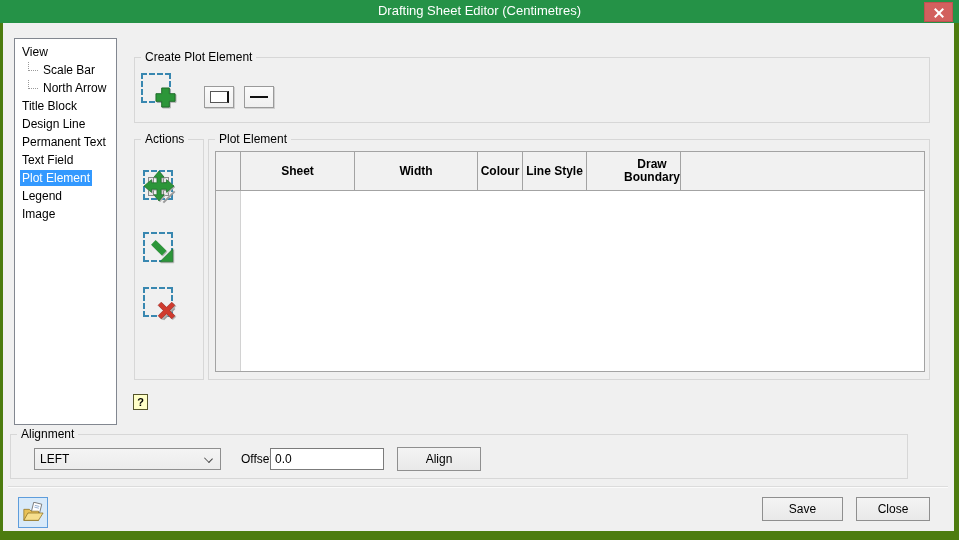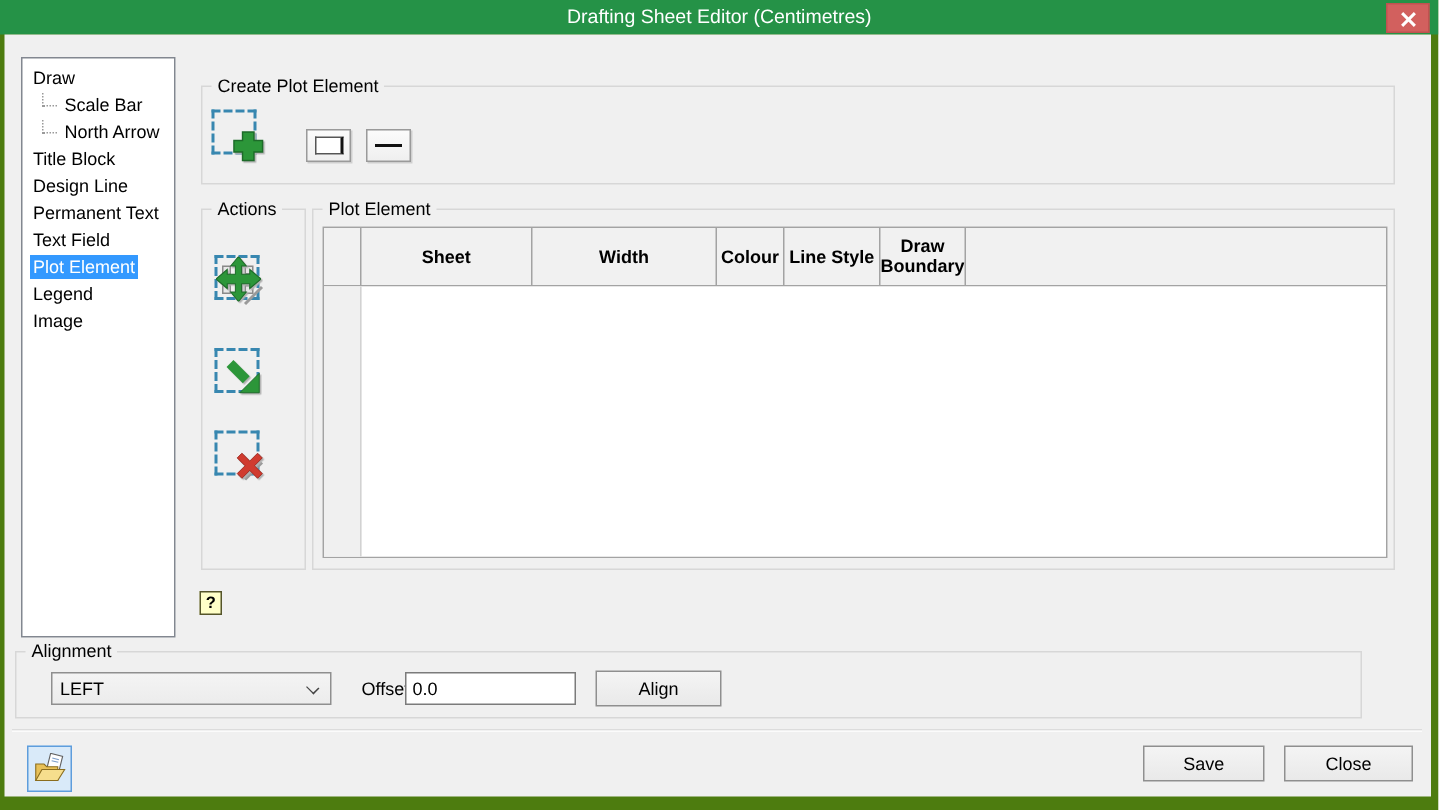--- a/index.html
+++ b/index.html
@@ -58,63 +58,63 @@
   .mini-rect-btn { left:69px; }
   .mini-line-btn { left:109px; }
   .mini-rect { width:19px; height:12px; background:#fff; border:1px solid #555; border-right:2px solid #111; }
   .mini-line { width:18px; height:2px; background:#111; }
 
   
   .plot-table { position:absolute; left:6px; top:11px; width:710px; height:221px; border:1px solid #a3a3a3; background:#fff; display:flex; flex-direction:column; }
   .pt-header { display:flex; height:39px; background:#f1f1f1; border-bottom:1px solid #a3a3a3; }
   .th { display:flex; align-items:center; justify-content:center; text-align:center; font-weight:bold; font-size:12px; line-height:13px; border-right:1px solid #a3a3a3; overflow:hidden; }
   .col-0 { width:25px; } .col-1 { width:163px; } .col-2 { width:114px; } .col-3 { width:123px; }
-  .col-4 { width:45px; } .col-5 { width:64px; } .col-6 { width:57px; } .col-7 { width:81px; }
+  .col-4 { width:45px; } .col-5 { width:64px; } .col-6 { width:57px;margin-left:37px; } .col-7 { width:81px; }
   .col-8 { flex:1; border-right:none; }
   .pt-body { flex:1; display:flex; background:#fff; }
   .pt-rowheader-col { width:25px; background:#f0f0f0; border-right:1px solid #d2d2d2; }
 
   
   .help-btn { position:absolute; left:130px; top:371px; width:15px; height:16px; background:#ffffc8; border:1px solid #55552a; display:flex; align-items:center; justify-content:center; font-weight:bold; font-size:11px; cursor:default; }
 
   
   .combo { position:absolute; left:23px; top:13px; width:187px; height:22px; background:linear-gradient(#f4f4f4,#ececec); border:1px solid #8f8f8f; display:flex; align-items:center; padding-left:5px; cursor:default; }
   .combo-chevron { position:absolute; right:8px; top:7px; width:7px; height:7px; border-right:1px solid #444; border-bottom:1px solid #444; transform:rotate(45deg) scaleY(0.8); margin-top:-1px; }
   .offset-label { position:absolute; left:230px; top:17px; }
   .offset-input { position:absolute; left:259px; top:13px; width:114px; height:22px; border:1px solid #7b7b7b; padding:0 4px; font-family:"Liberation Sans", sans-serif; font-size:12px; background:#fff; }
   .align-btn { position:absolute; left:386px; top:12px; width:84px; height:24px;text-align:right; }
 
   .win-btn { background:linear-gradient(#f4f4f4,#e9e9e9); border:1px solid #8f8f8f; font-family:"Liberation Sans", sans-serif; font-size:12px; display:flex; align-items:center; justify-content:center; cursor:default; }
 
   
   .separator { position:absolute; left:5px; top:463px; width:940px; height:2px; border-top:1px solid #dcdcdc; border-bottom:1px solid #fbfbfb; }
   .folder-btn { position:absolute; left:15px; top:474px; width:30px; height:31px; background:#d9eaf9; border:1px solid #5e9ddc; display:flex; align-items:center; justify-content:center; cursor:default; }
   .save-btn { position:absolute; left:759px; top:474px; width:81px; height:24px; }
-  .close-footer-btn { position:absolute; left:853px; top:474px; width:86px; height:24px; }
+  .close-footer-btn { position:absolute; left:853px; top:474px; width:74px; height:24px; }
 </style>
 </head>
 <body>
 
 <div class="window">
 
   <div class="titlebar">
     <div class="titlebar-text">Drafting Sheet Editor (Centimetres)</div>
     <div class="close-btn">
       <span class="close-x">
           <i></i>
           <i></i>
         </span>
     </div>
   </div>
 
   <div class="client">
 
     <div class="treeview">
         <div class="tree-item">
-          <span class="tree-label">Draw</span>
+          <span class="tree-label">View</span>
         </div>
         <div class="tree-item child">
           <span class="tree-line"></span>
           <span class="tree-label">Scale Bar</span>
         </div>
         <div class="tree-item child">
           <span class="tree-line"></span>
           <span class="tree-label">North Arrow</span>
         </div>
         <div class="tree-item">

